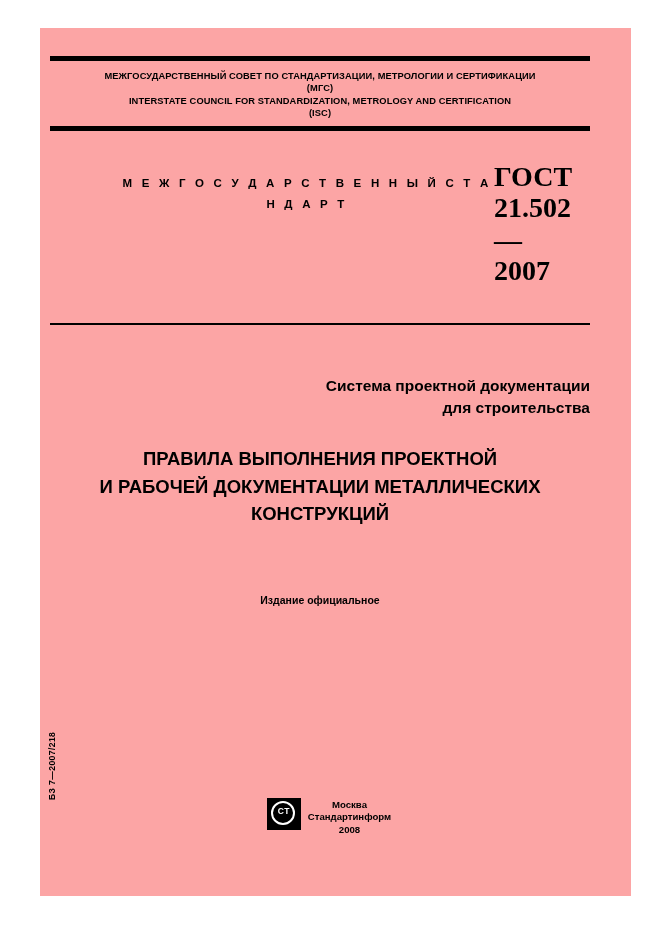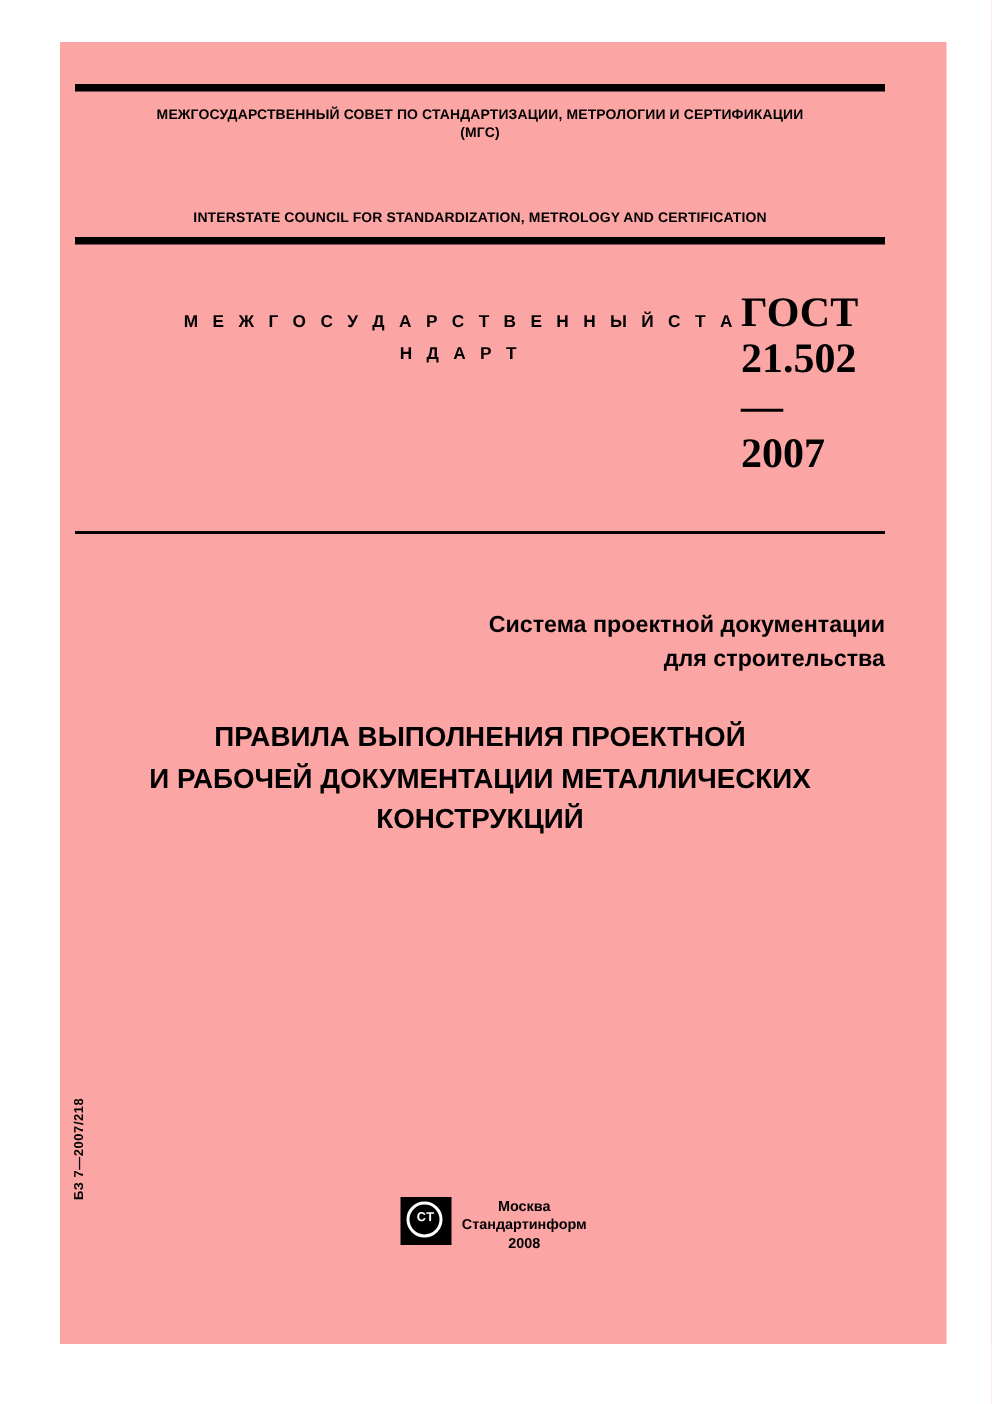--- a/index.html
+++ b/index.html
@@ -46,21 +46,20 @@
     padding: 9px 10px 7px 10px;
     line-height: 1.32;
   }
   .org-line {
     font-size: 9.3px;
     font-weight: bold;
     letter-spacing: 0.1px;
   }
   .org-line.en {
     font-size: 9.3px;
-    margin-top: 44px;
   }
 
   .title-row {
     display: flex;
     justify-content: space-between;
     align-items: flex-start;
     margin-top: 30px;
     padding-left: 70px;
     padding-right: 10px;
   }
@@ -188,20 +187,21 @@
   <div class="scan-edge-bottom"></div>
 
   <div class="content">
 
     <div class="rule-thick"></div>
 
     <div class="org-block">
       <div class="org-line">МЕЖГОСУДАРСТВЕННЫЙ СОВЕТ ПО СТАНДАРТИЗАЦИИ, МЕТРОЛОГИИ И СЕРТИФИКАЦИИ</div>
       <div class="org-line">(МГС)</div>
       <div class="org-line en">INTERSTATE COUNCIL FOR STANDARDIZATION, METROLOGY AND CERTIFICATION</div>
+      <div class="org-line en">(ISC)</div>
     </div>
 
     <div class="rule-thick"></div>
 
     <div class="title-row">
       <div class="std-word">М Е Ж Г О С У Д А Р С Т В Е Н Н Ы Й
 С Т А Н Д А Р Т</div>
       <div class="gost-code">ГОСТ
 21.502—
 2007</div>
@@ -209,20 +209,21 @@
 
     <div class="rule-under-title"></div>
 
     <div class="doc-system">Система проектной документации
 для строительства</div>
 
     <div class="doc-title">ПРАВИЛА ВЫПОЛНЕНИЯ ПРОЕКТНОЙ
 И РАБОЧЕЙ ДОКУМЕНТАЦИИ МЕТАЛЛИЧЕСКИХ
 КОНСТРУКЦИЙ</div>
 
+    <div class="official">Издание официальное</div>
 
   </div>
 
   <div class="sidecode">БЗ 7—2007/218</div>
 
   <div class="imprint">
     <div class="imprint-inner">
       <div class="logo">
         <div class="ring"></div>
         <div class="letters">СТ</div>

